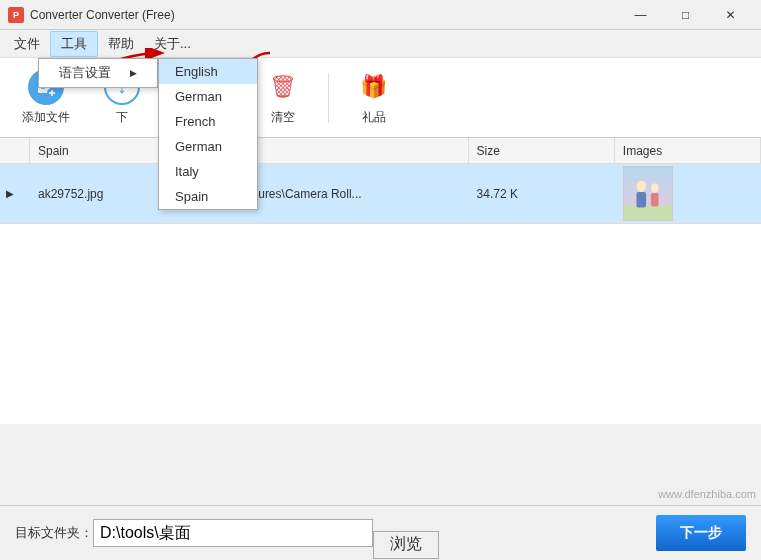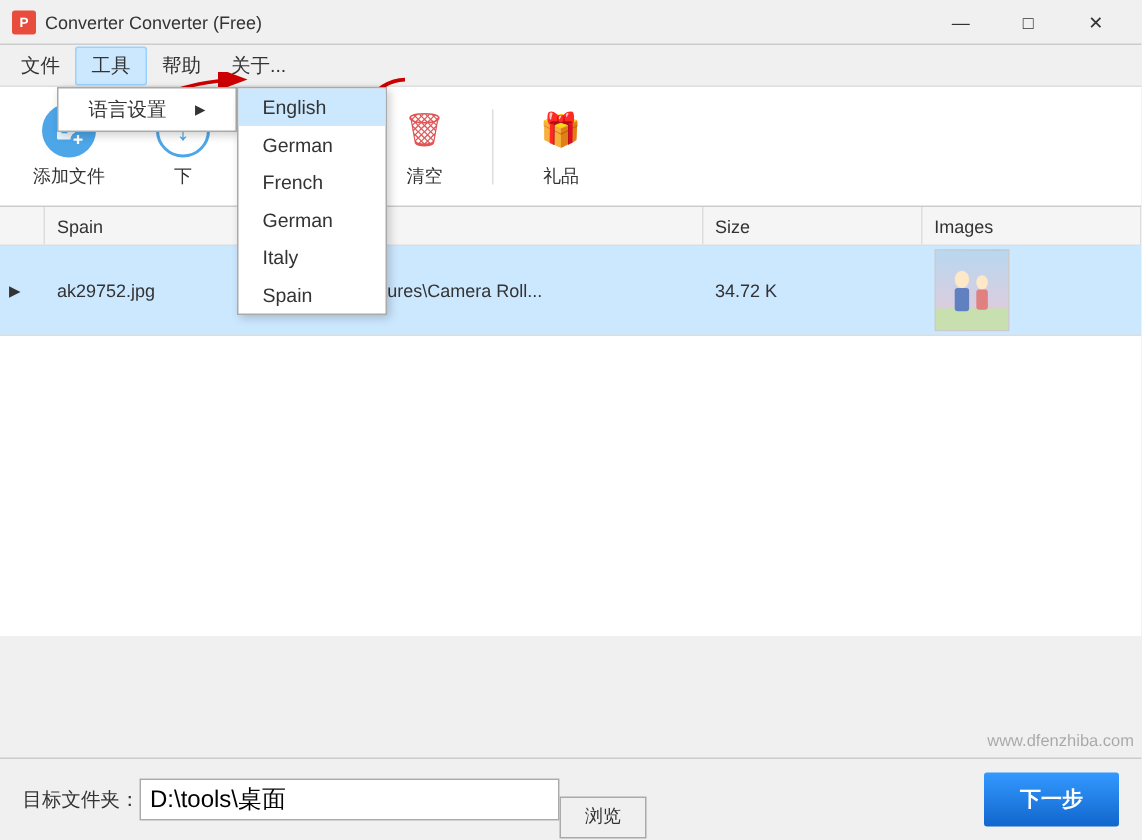--- a/index.html
+++ b/index.html
@@ -254,21 +254,21 @@
       padding: 0 6px;
       font-size: 16px;
       background: white;
     }
     .browse-btn {
       height: 28px;
       padding: 0 16px;
       background: #f0f0f0;
       border: 1px solid #aaa;
       cursor: pointer;
-      font-size: 12px;
+      font-size: 16px;
       color: #333;
       margin-top: 23px;
     }
     .next-btn {
       margin-left: auto;
       height: 36px;
       padding: 0 24px;
       background: linear-gradient(180deg, #3399ff 0%, #1166cc 100%);
       border: none;
       cursor: pointer;

